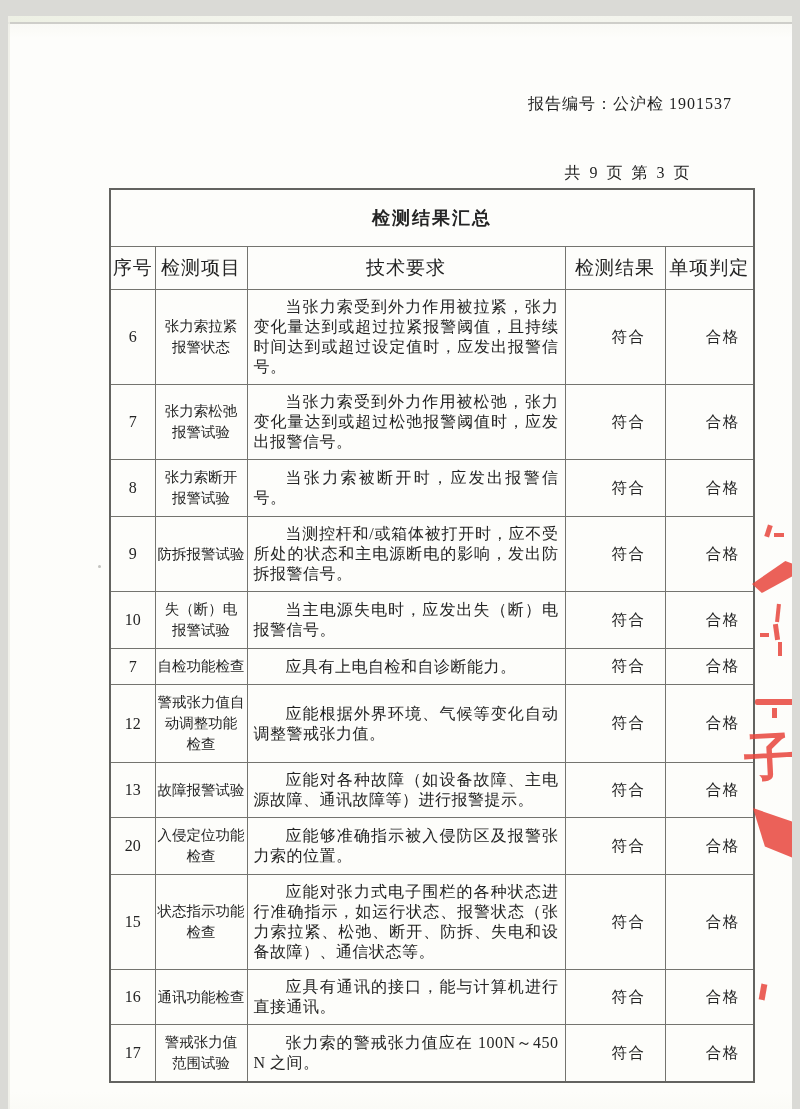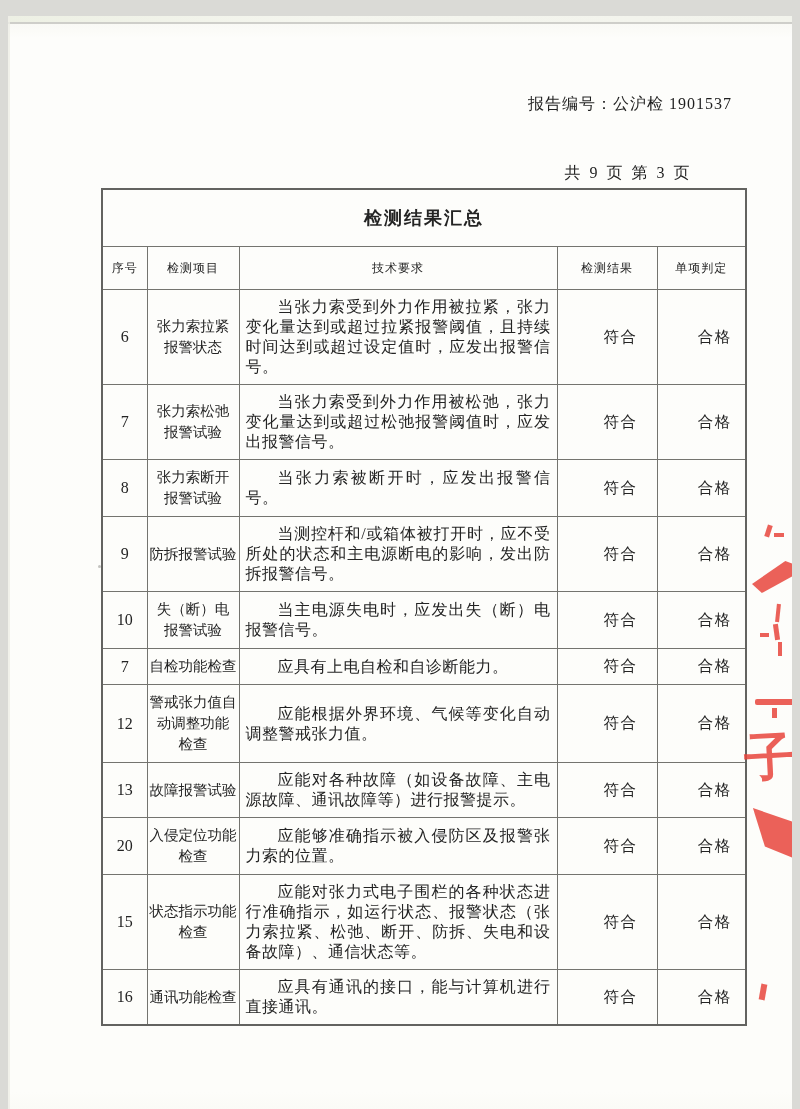--- a/index.html
+++ b/index.html
@@ -36,35 +36,35 @@
     text-align:center; font-size:31px; font-weight:bold;
     letter-spacing:17px; text-indent:17px; color:#111;
   }
   .page-info {
     position:absolute; top:147px; right:100px;
     font-size:16px; letter-spacing:2.5px; color:#1f1f1f;text-align:center;
   }
 
   
   .results-table {
-    position:absolute; left:93px; top:172px; width:644px;
+    position:absolute; left:101px; top:172px; width:644px;
     border-collapse:collapse; table-layout:fixed;
     border:2px solid #636360;
   }
   .results-table th, .results-table td {
     border:1px solid #74746f;
     color:#242424;
     background:transparent;
   }
   .table-title-row th {
     height:54px; font-size:18px; font-weight:bold; letter-spacing:2px;
     text-align:center;
   }
   .col-header-row th {
-    height:40px; font-size:12px; font-weight:normal; letter-spacing:1px;
+    height:40px; font-size:19px; font-weight:normal; letter-spacing:1px;
     text-align:center;
   }
   .c-no   { text-align:center; font-size:16px; }
   .c-item { text-align:center; font-size:14.5px; line-height:21px;
             white-space:pre-line; padding:7px 2px; }
   .c-req  { font-size:16px; line-height:20px; padding:7px 6px;
             text-indent:2em; text-align:justify; word-break:break-all;
             letter-spacing:.5px; }
   .c-res, .c-jud { text-align:center; font-size:15.5px; letter-spacing:1.5px;padding-left:28px; }
 
@@ -202,20 +202,28 @@
       <td class="c-res">符合</td>
       <td class="c-jud">合格</td>
     </tr>
         <tr>
       <td class="c-no">16</td>
       <td class="c-item">通讯功能检查</td>
       <td class="c-req">应具有通讯的接口，能与计算机进行直接通讯。</td>
       <td class="c-res">符合</td>
       <td class="c-jud">合格</td>
     </tr>
+        <tr>
+      <td class="c-no">17</td>
+      <td class="c-item">警戒张力值
+范围试验</td>
+      <td class="c-req">张力索的警戒张力值应在 100N～450N 之间。</td>
+      <td class="c-res">符合</td>
+      <td class="c-jud">合格</td>
+    </tr>
       </tbody>
   </table>
 
   <div class="stamp">
     <div class="frag s-line1"></div>
     <div class="frag s-line2"></div>
     <div class="frag s-f1"></div>
     <div class="frag s-f1b"></div>
     <div class="frag s-swoosh"></div>
     <div class="frag s-sq1"></div>

